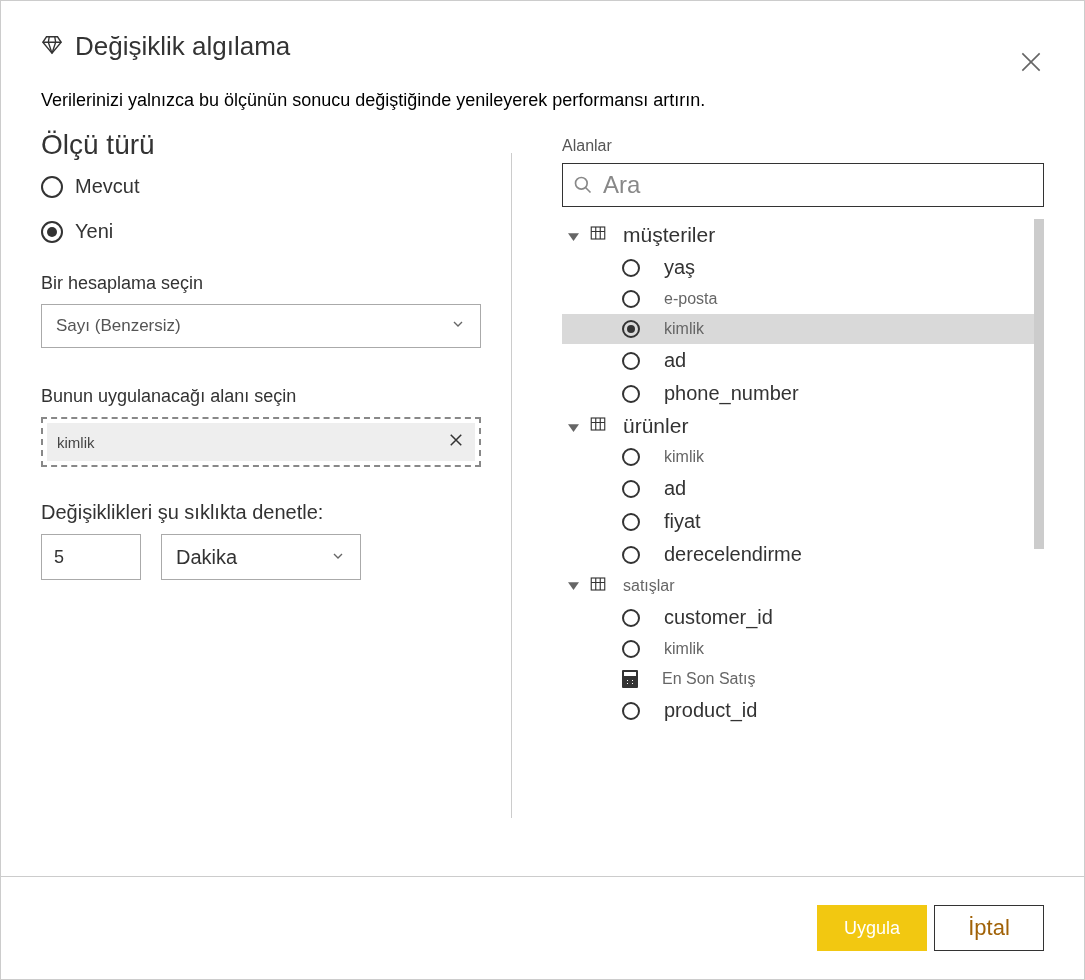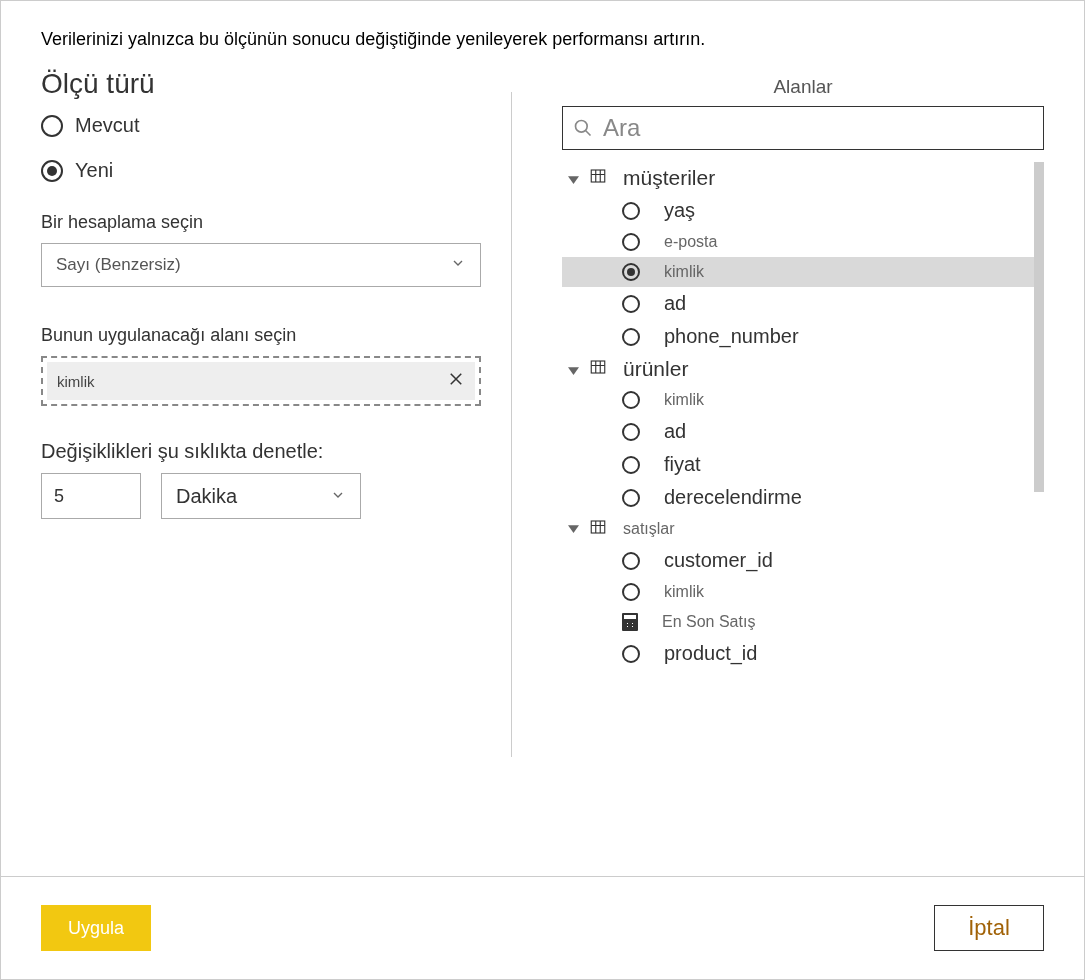--- a/index.html
+++ b/index.html
@@ -142,21 +142,21 @@
     height: 46px;
     border: 1px solid #aaa;
     display: flex;
     align-items: center;
     justify-content: space-between;
     padding: 0 14px;
     font-size: 20px;
     color: #333;
     cursor: pointer;
   }
-  .fields-label { font-size: 19px; color: #555; margin-bottom: 8px; text-align: center; }
+  .fields-label { font-size: 16px; color: #555; margin-bottom: 8px; }
   .search-box {
     border: 1px solid #333;
     height: 44px;
     display: flex;
     align-items: center;
     padding: 0 10px;
     gap: 10px;
   }
   .search-box svg { width: 20px; height: 20px; stroke: #888; fill: none; stroke-width: 2; }
   .search-box .ph { font-size: 24px; color: #888; }
@@ -223,41 +223,57 @@
     content: "";
     position: absolute;
     bottom: 3px; left: 3px; right: 3px; height: 6px;
     background:
       radial-gradient(circle, #fff 1px, transparent 1px) 0 0/5px 3px;
   }
   .footer {
     border-top: 1px solid #ccc;
     padding: 28px 40px;
     display: flex;
-    justify-content: space-between;
-    gap: 16px;
+    justify-content: flex-end;
+    gap: 7px;
   }
   .btn {
     min-width: 110px;
     height: 46px;
     display: flex;
     align-items: center;
     justify-content: center;
     font-size: 18px;
     cursor: pointer;
   }
   .btn-primary { background: #f2c811; color: #fff; }
   .btn-secondary { border: 1px solid #333; color: #a16207; font-size: 22px; padding: 0 22px; }
   .table-row { padding-left: 6px; }
   .field-row .fname { margin-left: 6px; }
 </style>
 </head>
 <body>
 
 <div class="dialog">
+  <div class="header">
+    <div class="title-row">
+      <span class="title-icon">
+        <svg viewBox="0 0 24 24">
+            <path d="M6 3h12l4 6-10 12L2 9z"></path>
+            <path d="M2 9h20M9 3l-1 6 4 12M15 3l1 6-4 12"></path>
+          </svg>
+      </span>
+      <span class="title">Değişiklik algılama</span>
+    </div>
+    <div class="close-btn">
+      <svg viewBox="0 0 24 24">
+          <path d="M4 4l16 16M20 4L4 20"></path>
+        </svg>
+    </div>
+  </div>
 
   <div class="subtitle">Verilerinizi yalnızca bu ölçünün sonucu değiştiğinde yenileyerek performansı artırın.</div>
 
   <div class="body">
     <div class="left">
       <div class="section-title">Ölçü türü</div>
 
       <div class="radio-row">
         <span class="radio"></span>
         <span>Mevcut</span>

